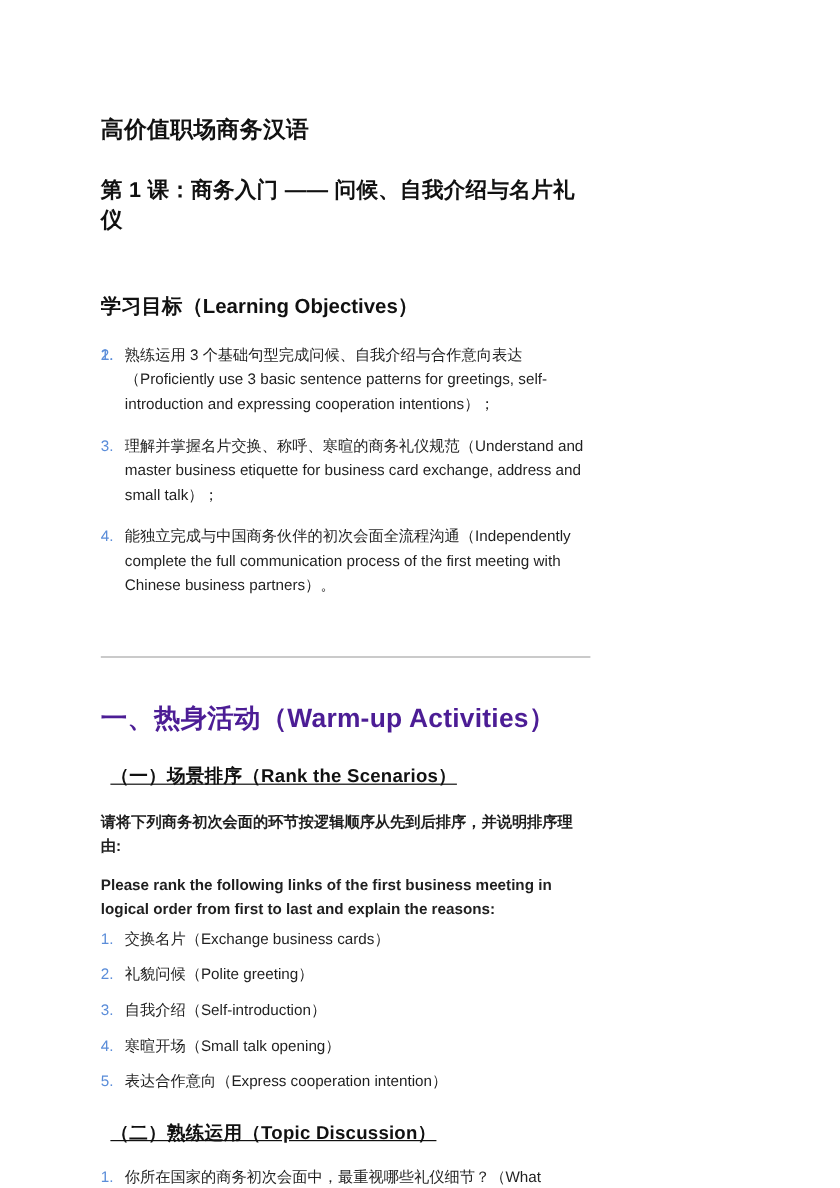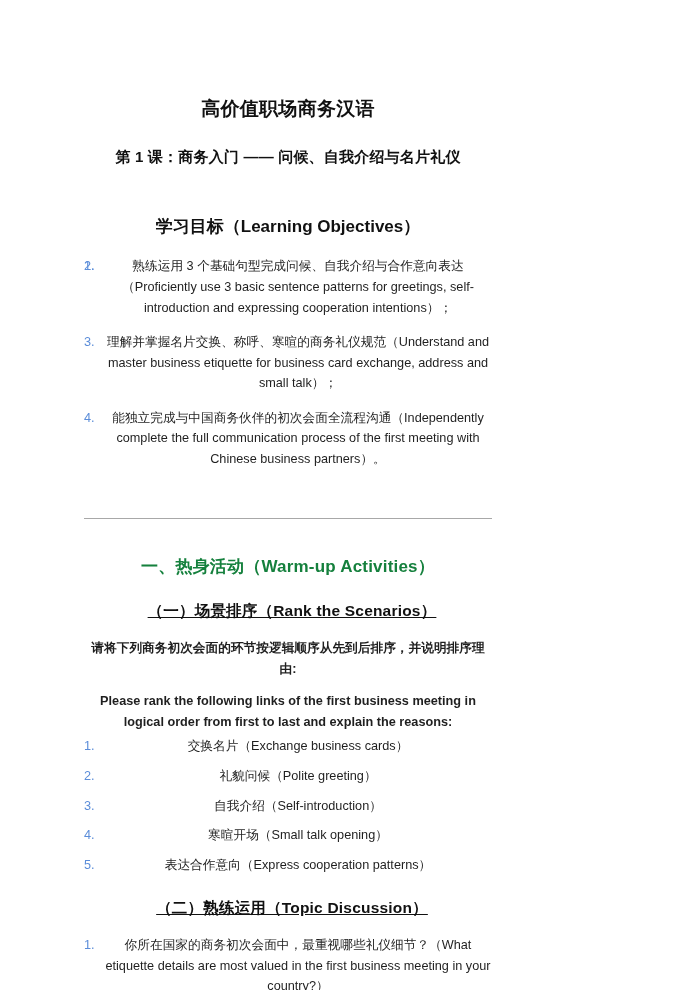--- a/index.html
+++ b/index.html
@@ -14,47 +14,46 @@
     color: #1a1a1a;
     -webkit-font-smoothing: antialiased;
   }
   .page {
     position: relative;
     width: 576px;
     height: 990px;
     box-sizing: border-box;
     padding: 96px 84px 0 84px;
     overflow: hidden;
-    text-align: center;
   }
 
   
   .doc-title {
     font-size: 19px;
     font-weight: bold;
     line-height: 1.35;
     letter-spacing: 0.3px;
     margin: 0 0 24px 0;
     color: #111111;
   }
   .doc-subtitle {
-    font-size: 15px;
+    font-size: 18px;
     font-weight: bold;
     line-height: 1.4;
     letter-spacing: 0.2px;
     margin: 0 0 48px 0;
     color: #111111;
   }
   .h-section {
-    font-size: 17px;
+    font-size: 22px;
     font-weight: bold;
     line-height: 1.4;
     letter-spacing: 0.2px;
     margin: 0 0 22px 0;
-    color: #15803d;
+    color: #4c1d95;
   }
   .h-objectives {
     font-size: 17px;
     font-weight: bold;
     line-height: 1.4;
     margin: 0 0 18px 0;
     color: #111111;
   }
   .h-sub {
     font-size: 15.5px;
@@ -172,21 +171,21 @@
     <li>
       <span class="marker">3.</span>
       <span>自我介绍（Self-introduction）</span>
     </li>
     <li>
       <span class="marker">4.</span>
       <span>寒暄开场（Small talk opening）</span>
     </li>
     <li>
       <span class="marker">5.</span>
-      <span>表达合作意向（Express cooperation patterns）</span>
+      <span>表达合作意向（Express cooperation intention）</span>
     </li>
   </ol>
 
   <div class="block-gap-md"></div>
 
   <h4 class="h-sub">（二）熟练运用（Topic Discussion）</h4>
 
   <ol class="num-list">
     <li>
       <span class="marker">1.</span>

